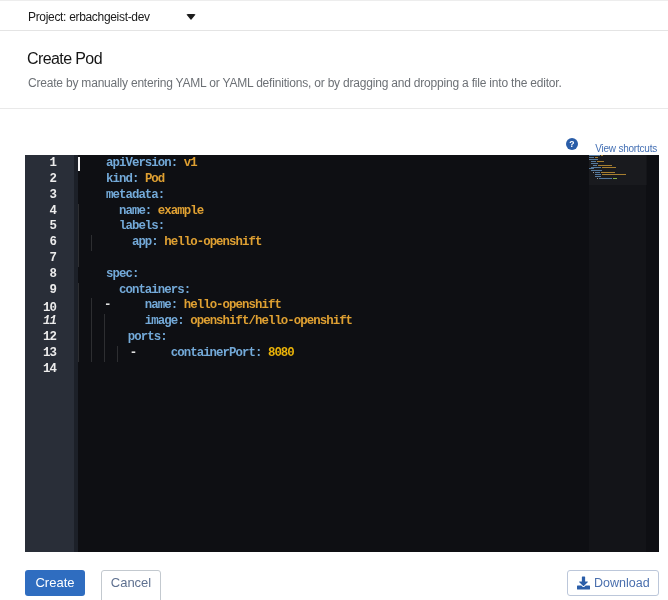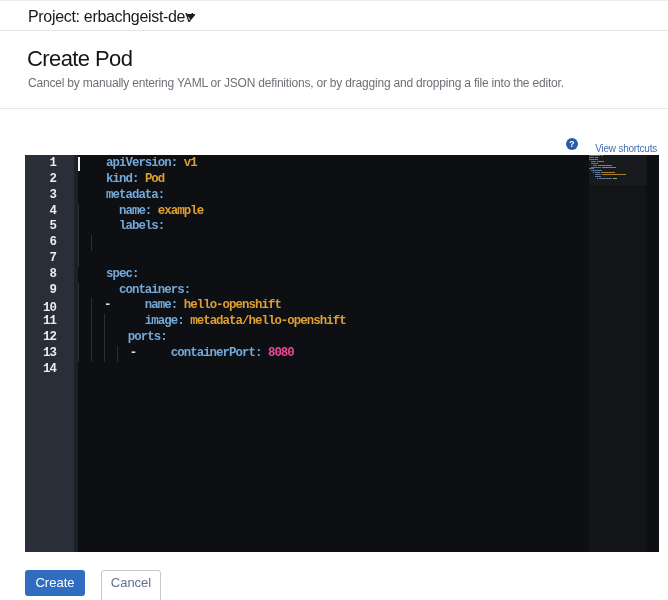--- a/index.html
+++ b/index.html
@@ -1,42 +1,42 @@
 <!DOCTYPE html>
 <html><head>
 <meta charset="utf-8">
 <style>
 * { margin:0; padding:0; box-sizing:border-box; }
 html,body { width:668px; height:600px; background:#fff; font-family:"Liberation Sans", sans-serif; }
 #page { position:relative; width:668px; height:600px; overflow:hidden; background:#fff; }
 
 
 #topbar { position:absolute; left:0; top:0; width:668px; height:31px; border-top:1px solid #ededed; border-bottom:1px solid #e4e4e4; background:#fff; }
-#projtext { position:absolute; left:28px; top:1px; line-height:30px; font-size:16px; letter-spacing:-0.32px; color:#1a1a1a; }
+#projtext { position:absolute; left:28px; top:1px; line-height:30px; font-size:12px; letter-spacing:-0.32px; color:#1a1a1a; }
 #caret { position:absolute; left:186px; top:12.5px; width:0; height:0; border-left:5px solid transparent; border-right:5px solid transparent; border-top:6px solid #1c1c1c; border-radius:2px; }
 
 
-#h1 { position:absolute; left:27px; top:45.7px; font-size:22px; line-height:26px; letter-spacing:-0.6px; color:#151515; font-weight:400; }
+#h1 { position:absolute; left:27px; top:45.7px; font-size:16px; line-height:26px; letter-spacing:-0.6px; color:#151515; font-weight:400; }
 #desc { position:absolute; left:28px; top:76px; font-size:12px; letter-spacing:-0.2px; color:#6d7176; }
 #hdrborder { position:absolute; left:0; top:108px; width:668px; height:1px; background:#e9e9e9; }
 
 
 #shortcuts { position:absolute; top:137px; right:11px; width:91px; height:14px; white-space:nowrap; }
 #qicon { position:absolute; left:0px; top:1px; width:12px; height:12px; }
 #shorttext { position:absolute; right:0; top:5px; font-size:10px; letter-spacing:-0.22px; color:#4470b4; line-height:14px; }
 
 
 #editor { position:absolute; left:25px; top:155px; width:634px; height:397px; background:#0e0f13; }
 #gutter { position:absolute; left:0; top:0; width:53px; height:397px; background:#292e38; }
 .ln { position:absolute; left:0; width:31px; text-align:right; font-family:"Liberation Mono", monospace; font-size:12.4px; letter-spacing:-0.96px; font-weight:700; color:#ececec; line-height:15.8px; height:15.8px; }
 #codearea { position:absolute; left:53px; top:0; width:581px; height:397px; background:#0e0f13; }
 .cl { position:absolute; left:0; white-space:pre; font-family:"Liberation Mono", monospace; font-size:12.4px; font-weight:700; color:#e2e2e2; line-height:15.8px; height:15.8px; letter-spacing:-0.96px; }
 .k { color:#73a9d8;margin-left:28px; }
 .s { color:#dfa032; }
-.n { color:#ec4899; }
+.n { color:#eab308; }
 #curline { position:absolute; left:53px; top:0.7px; width:511px; height:15.8px; border-top:1px solid #2e2f33; border-bottom:1px solid #2e2f33; }
 #cursor { position:absolute; left:53px; top:1.5px; width:2px; height:14.5px; background:#f4f4f4; }
 .guide { position:absolute; width:1px; background:rgba(255,255,255,0.13); }
 
 
 #minimap { position:absolute; left:564px; top:0; width:70px; height:397px; }
 #mslider { position:absolute; left:0; top:0; width:58px; height:30px; background:rgba(255,255,255,0.028); }
 .mm { position:absolute; height:1px; }
 .mmk { background:#56799c; }
 .mms { background:#a67e30; }
@@ -51,21 +51,21 @@
 #dlicon { position:absolute; left:9px; top:5px; }
 </style>
 </head>
 <body>
 <div id="page">
   <div id="topbar">
     <div id="projtext">Project: erbachgeist-dev</div>
     <div id="caret"></div>
   </div>
   <div id="h1">Create Pod</div>
-  <div id="desc">Cancel by manually entering YAML or JSON definitions, or by dragging and dropping a file into the editor.</div>
+  <div id="desc">Create by manually entering YAML or YAML definitions, or by dragging and dropping a file into the editor.</div>
   <div id="hdrborder"></div>
 
   <div id="shortcuts">
     <svg id="qicon" width="12" height="12" viewBox="0 0 16 16">
       <circle cx="8" cy="8" r="8" fill="#2a5da8"></circle>
       <text x="8" y="12" font-size="11.5" font-family="Liberation Sans" font-weight="bold" fill="#fff" text-anchor="middle">?</text>
     </svg>
     <div id="shorttext">View shortcuts</div>
   </div>
 
@@ -106,29 +106,30 @@
       <div class="cl" style="left: 53px; top: 1.2px;"><span class="k">apiVersion:</span> <span class="s">v1</span></div>
       <div class="ln" style="top: 17px;">2</div>
       <div class="cl" style="left: 53px; top: 17px;"><span class="k">kind:</span> <span class="s">Pod</span></div>
       <div class="ln" style="top: 32.8px;">3</div>
       <div class="cl" style="left: 53px; top: 32.8px;"><span class="k">metadata:</span></div>
       <div class="ln" style="top: 48.6px;">4</div>
       <div class="cl" style="left: 53px; top: 48.6px;">  <span class="k">name:</span> <span class="s">example</span></div>
       <div class="ln" style="top: 64.4px;">5</div>
       <div class="cl" style="left: 53px; top: 64.4px;">  <span class="k">labels:</span></div>
       <div class="ln" style="top: 80.2px;">6</div>
+      <div class="cl" style="left: 53px; top: 80.2px;">    <span class="k">app:</span> <span class="s">hello-openshift</span></div>
       <div class="ln" style="top: 96px;">7</div>
       <div class="ln" style="top: 111.8px;">8</div>
       <div class="cl" style="left: 53px; top: 111.8px;"><span class="k">spec:</span></div>
       <div class="ln" style="top: 127.6px;">9</div>
       <div class="cl" style="left: 53px; top: 127.6px;">  <span class="k">containers:</span></div>
       <div class="ln" style="top: 138px; margin-top: 8px;">10</div>
       <div class="cl" style="left: 53px; top: 143.4px;">    - <span class="k">name:</span> <span class="s">hello-openshift</span></div>
-      <div class="ln" style="top: 159.2px;">11</div>
-      <div class="cl" style="left: 53px; top: 159.2px;">      <span class="k">image:</span> <span class="s">metadata/hello-openshift</span></div>
+      <div class="ln" style="top: 159.2px; font-style: italic;">11</div>
+      <div class="cl" style="left: 53px; top: 159.2px;">      <span class="k">image:</span> <span class="s">openshift/hello-openshift</span></div>
       <div class="ln" style="top: 175px;">12</div>
       <div class="cl" style="left: 36px; top: 175px;">      <span class="k">ports:</span></div>
       <div class="ln" style="top: 190.8px;">13</div>
       <div class="cl" style="left: 53px; top: 190.8px;">        - <span class="k">containerPort:</span> <span class="n">8080</span></div>
       <div class="ln" style="top: 206.6px;">14</div>
       <div class="cl" style="left: 53px; top: 206.6px;"></div>
       <div class="guide" style="left: 53px; top: 48.6px; height: 15.8px;"></div>
       <div class="guide" style="left: 53px; top: 64.4px; height: 15.8px;"></div>
       <div class="guide" style="left: 53px; top: 80.2px; height: 15.8px;"></div>
       <div class="guide" style="left: 65.98px; top: 80.2px; height: 15.8px;"></div>
@@ -143,13 +144,19 @@
       <div class="guide" style="left: 65.98px; top: 175px; height: 15.8px;"></div>
       <div class="guide" style="left: 78.96px; top: 175px; height: 15.8px;"></div>
       <div class="guide" style="left: 53px; top: 190.8px; height: 15.8px;"></div>
       <div class="guide" style="left: 65.98px; top: 190.8px; height: 15.8px;"></div>
       <div class="guide" style="left: 78.96px; top: 190.8px; height: 15.8px;"></div>
       <div class="guide" style="left: 91.94px; top: 190.8px; height: 15.8px;"></div>
     </div>
 
   <div id="btnCreate">Create</div>
   <div id="btnCancel">Cancel</div>
+  <div id="btnDownload">
+    <svg id="dlicon" width="13" height="14" viewBox="0 0 512 512">
+      <path fill="#2a5da8" d="M216 0h80c13.3 0 24 10.7 24 24v168h87.7c17.8 0 26.7 21.5 14.1 34.1L269.7 378.3c-7.5 7.5-19.8 7.5-27.3 0L90.1 226.1c-12.6-12.6-3.7-34.1 14.1-34.1H192V24c0-13.3 10.7-24 24-24zm296 376v112c0 13.3-10.7 24-24 24H24c-13.3 0-24-10.7-24-24V376c0-13.3 10.7-24 24-24h146.7l49 49c20.1 20.1 52.5 20.1 72.6 0l49-49H488c13.3 0 24 10.7 24 24z"></path>
+    </svg>
+    <div id="dltext">Download</div>
+  </div>
 </div>
 
 </body></html>

